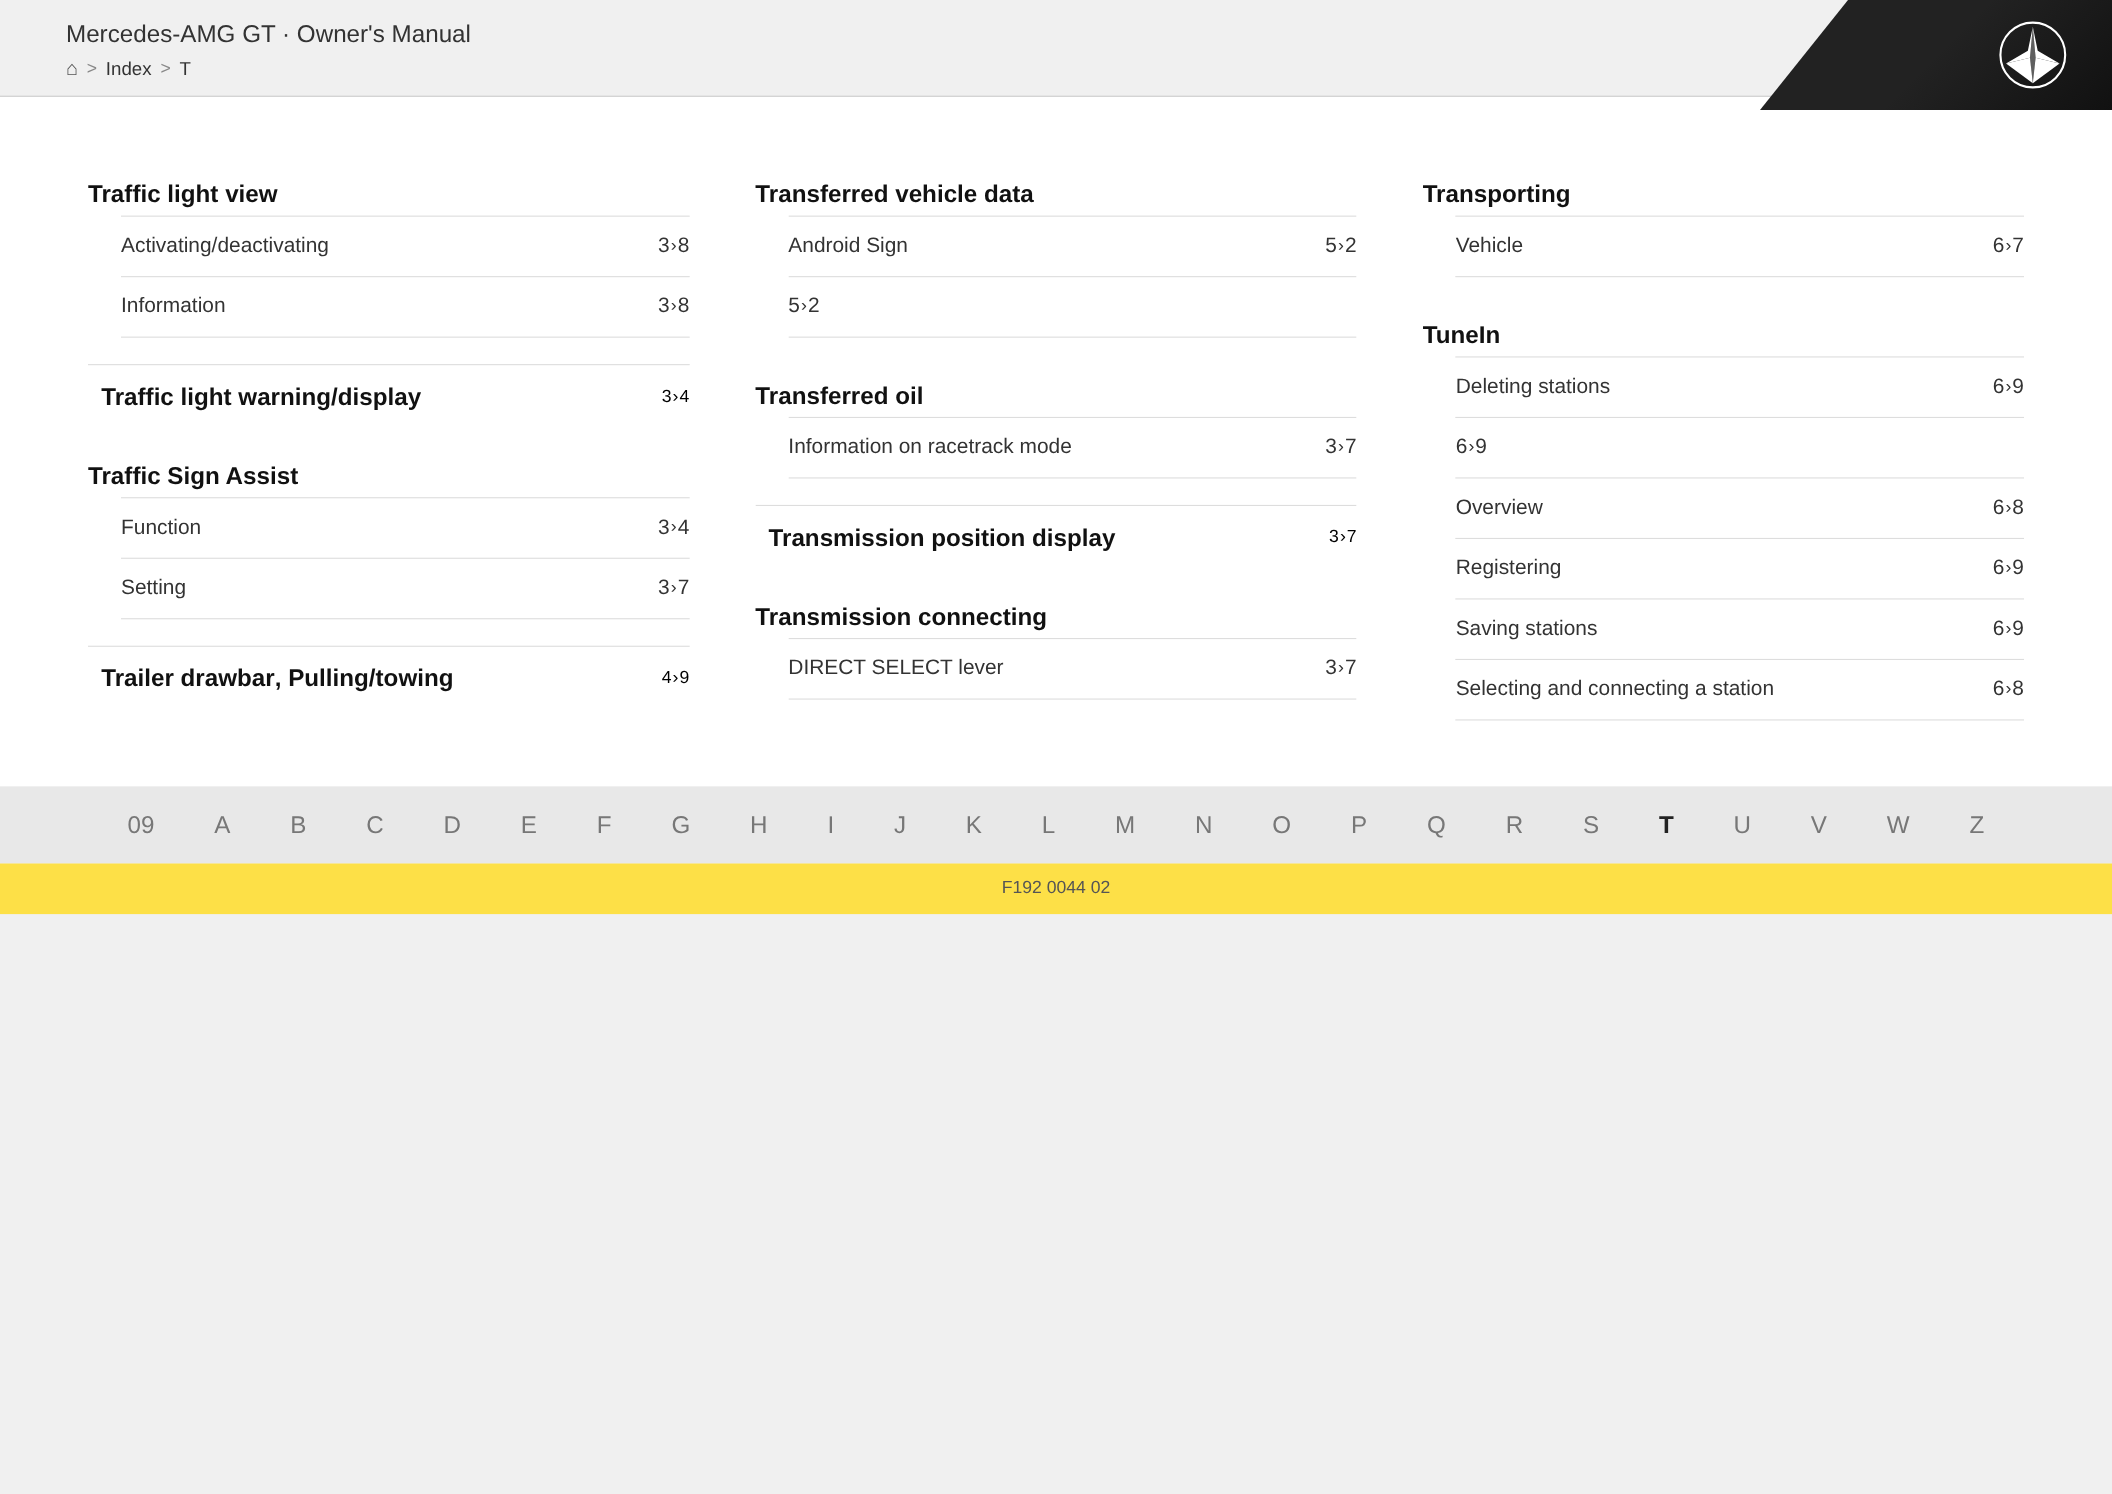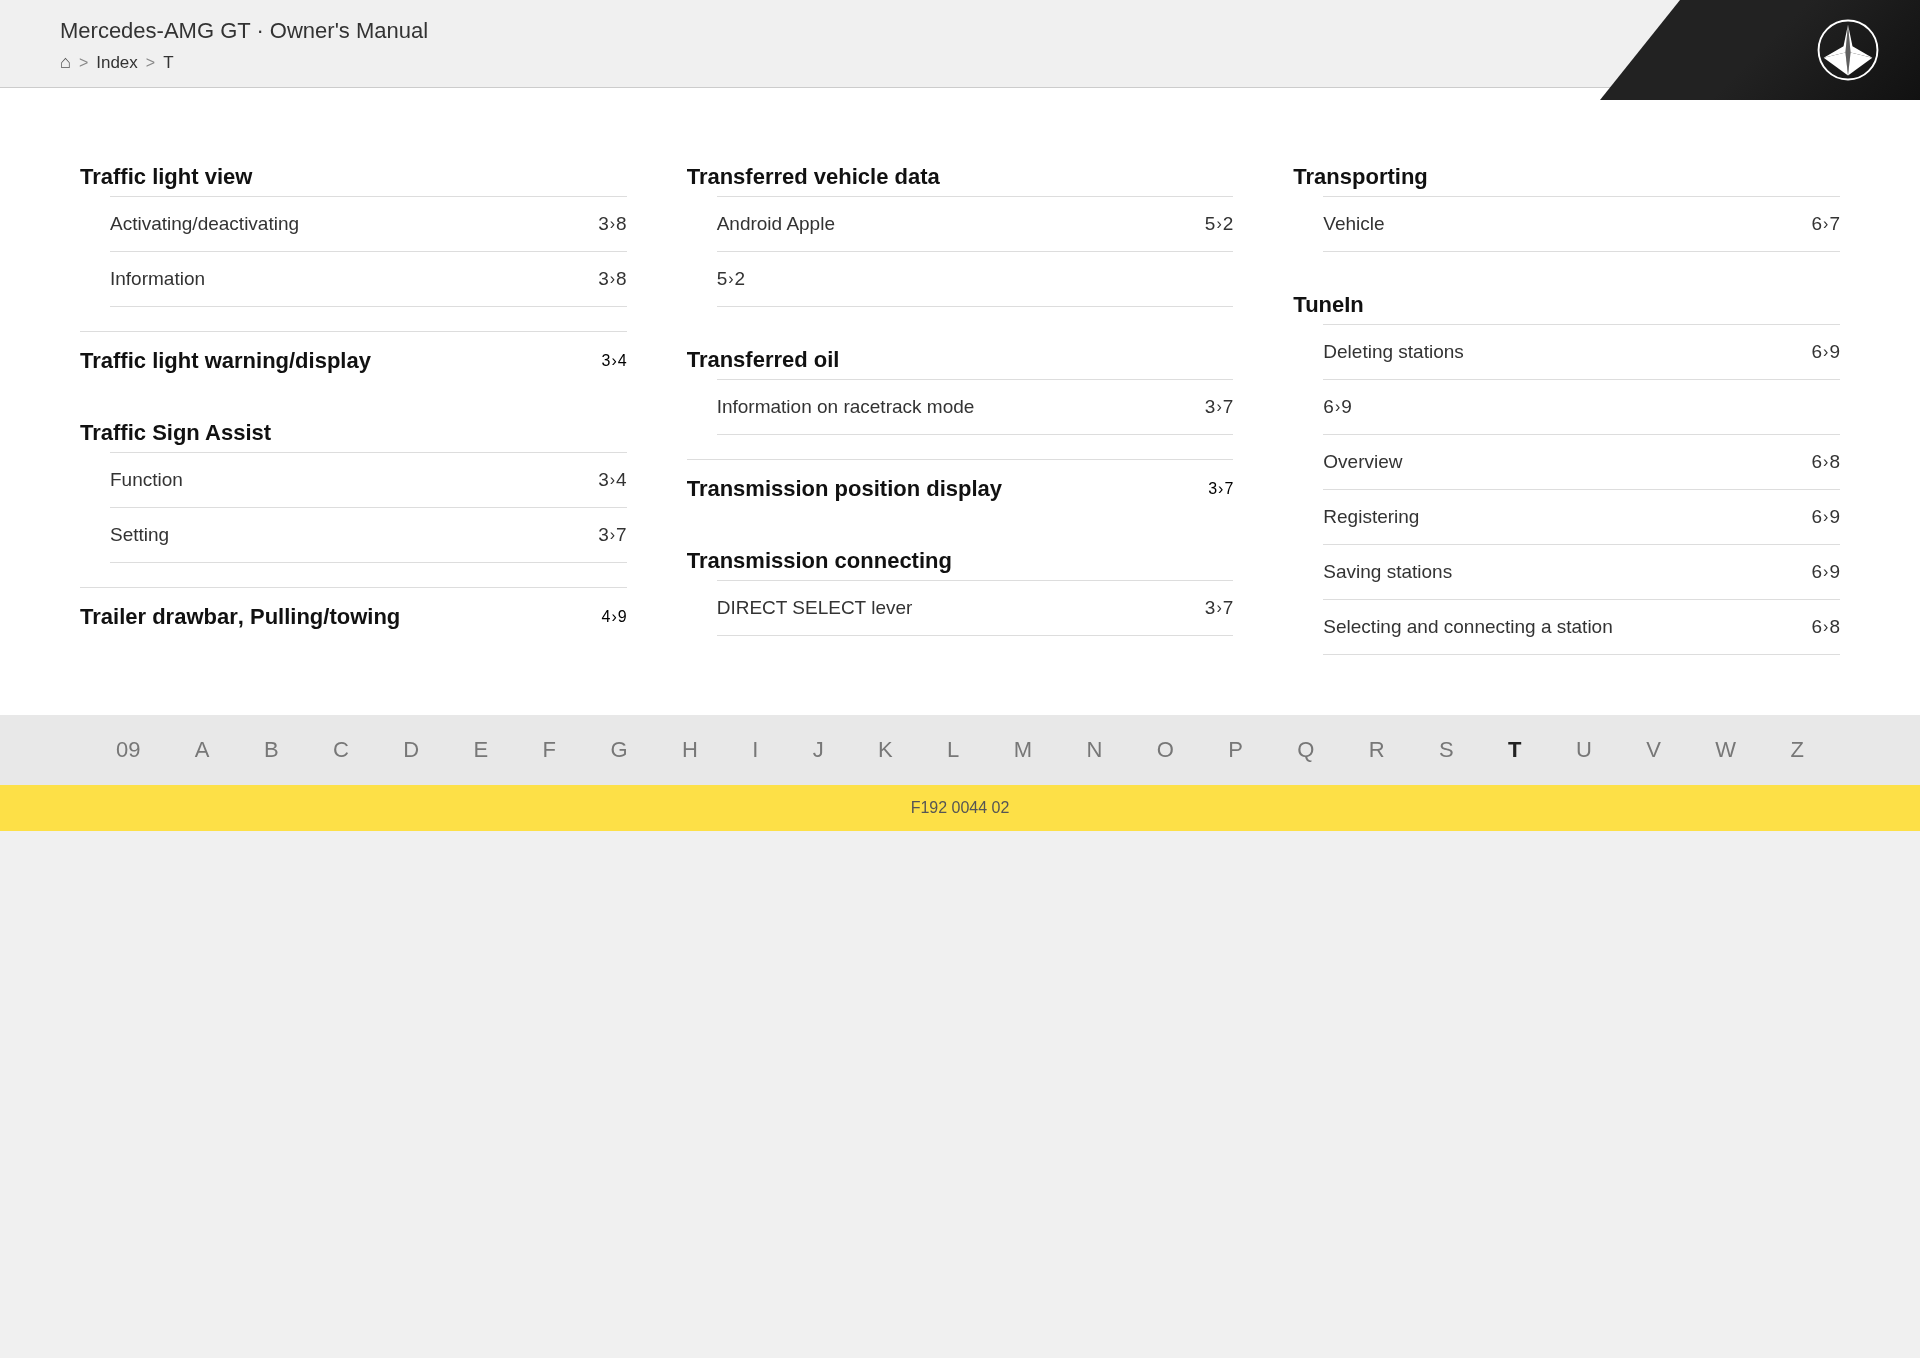--- a/index.html
+++ b/index.html
@@ -149,20 +149,21 @@
       font-weight: bold;
       color: #111;
       padding: 16px 0 6px 0;
       display: block;
     }
 
     .h-section-title-inline {
       font-size: 22px;
       font-weight: bold;
       color: #111;
+      margin-left: 12px;
     }
 
     .section-title-row {
       display: flex;
       justify-content: space-between;
       align-items: center;
       padding: 16px 0 6px 0;
       border-top: 1px solid #ddd;
     }
   </style>
@@ -246,21 +247,21 @@
       </div>
 
     </div>
 
     <div class="col-section">
 
       <div>
         <span class="h-section-title">Transferred vehicle data</span>
         <div class="sub-entries">
           <div class="entry-row">
-            <span class="entry-label">Android Apple</span>
+            <span class="entry-label">Android Sign</span>
             <span class="pnum">5<span class="pnum-arrow">›</span>2</span>
           </div>
           <div class="entry-row">
             <span class="pnum">5<span class="pnum-arrow">›</span>2</span>
           </div>
         </div>
       </div>
 
       <div style="height:24px"></div>
 

